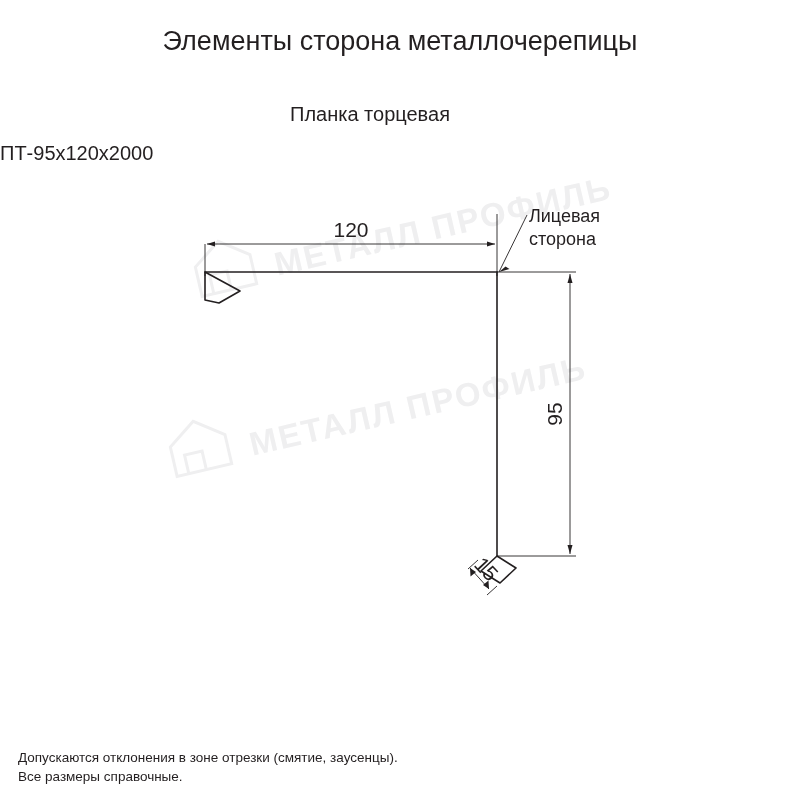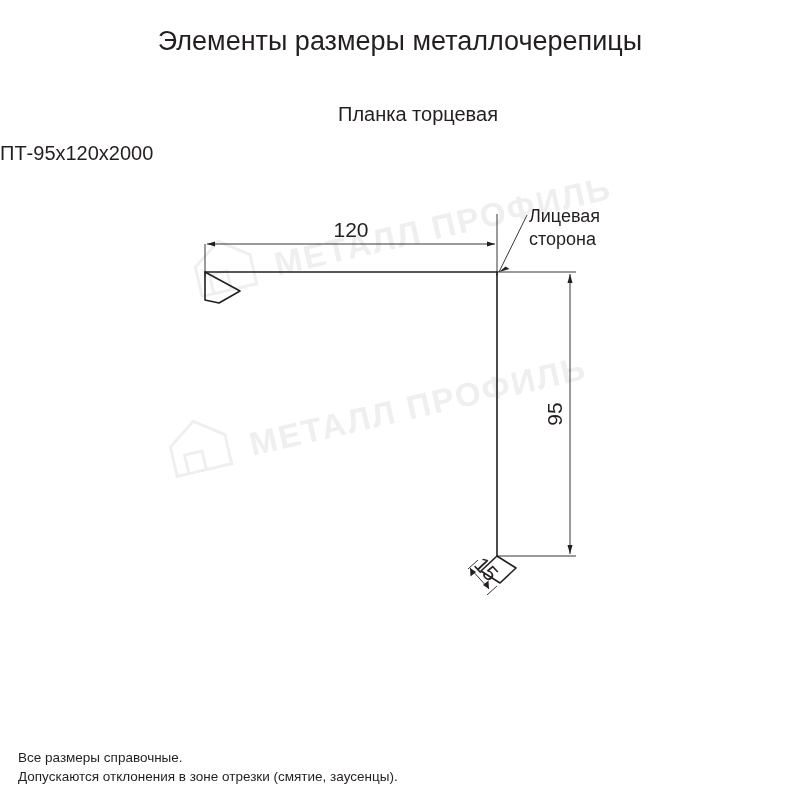--- a/index.html
+++ b/index.html
@@ -31,21 +31,20 @@
     color: #231f20;
   }
   .subtitle {
     position: absolute;
     top: 103px;
     left: 0;
     width: 740px;
     text-align: center;
     font-size: 20px;
     color: #231f20;
-    padding-left: 48px;
   }
   .code {
     position: absolute;
     top: 142px;
     left: 0;
     width: 800px;
     text-align: left;
     font-size: 20px;
     color: #231f20;
   }
@@ -97,21 +96,21 @@
       <path class="wm-shape" d="M22,55 L22,36 L40,36 L40,55"></path>
       <text class="wm-text" x="88" y="52">МЕТАЛЛ ПРОФИЛЬ</text>
     </g>
     <g transform="translate(155,425) rotate(-13)">
       <path class="wm-shape" d="M10,55 L10,25 L38,5 L66,25 L66,55 Z"></path>
       <path class="wm-shape" d="M22,55 L22,36 L40,36 L40,55"></path>
       <text class="wm-text" x="88" y="52">МЕТАЛЛ ПРОФИЛЬ</text>
     </g>
   </svg>
 
-  <div class="title">Элементы размеры металлочерепицы</div>
+  <div class="title">Элементы сторона металлочерепицы</div>
   <div class="subtitle">Планка торцевая</div>
   <div class="code">ПТ-95х120х2000</div>
 
   <svg class="drawing" viewBox="0 0 800 800">
     <g fill="none" stroke="#231f20" stroke-width="1.6" stroke-linecap="round" stroke-linejoin="round">
 
       <path d="M205,272 L497,272"></path>
       <path d="M497,272 L497,556"></path>
 
       <path d="M205,272 L240,291 L219,303 L205,300 Z"></path>
@@ -148,17 +147,17 @@
 
     <g stroke="#231f20" stroke-width="0.9" fill="none">
       <line x1="499" y1="272" x2="527" y2="215"></line>
       <path d="M499,272 L505.5,266.5 L509.5,269 Z" fill="#231f20" stroke="none"></path>
     </g>
     <text x="529" y="222" font-family="Liberation Sans, sans-serif" font-size="18" fill="#231f20">Лицевая</text>
     <text x="529" y="245" font-family="Liberation Sans, sans-serif" font-size="18" fill="#231f20">сторона</text>
   </svg>
 
   <div class="footnotes">
+    <div>Допускаются отклонения в зоне отрезки (смятие, заусенцы).</div>
     <div>Все размеры справочные.</div>
-    <div>Допускаются отклонения в зоне отрезки (смятие, заусенцы).</div>
   </div>
 
 </div>
 
 </body></html>

